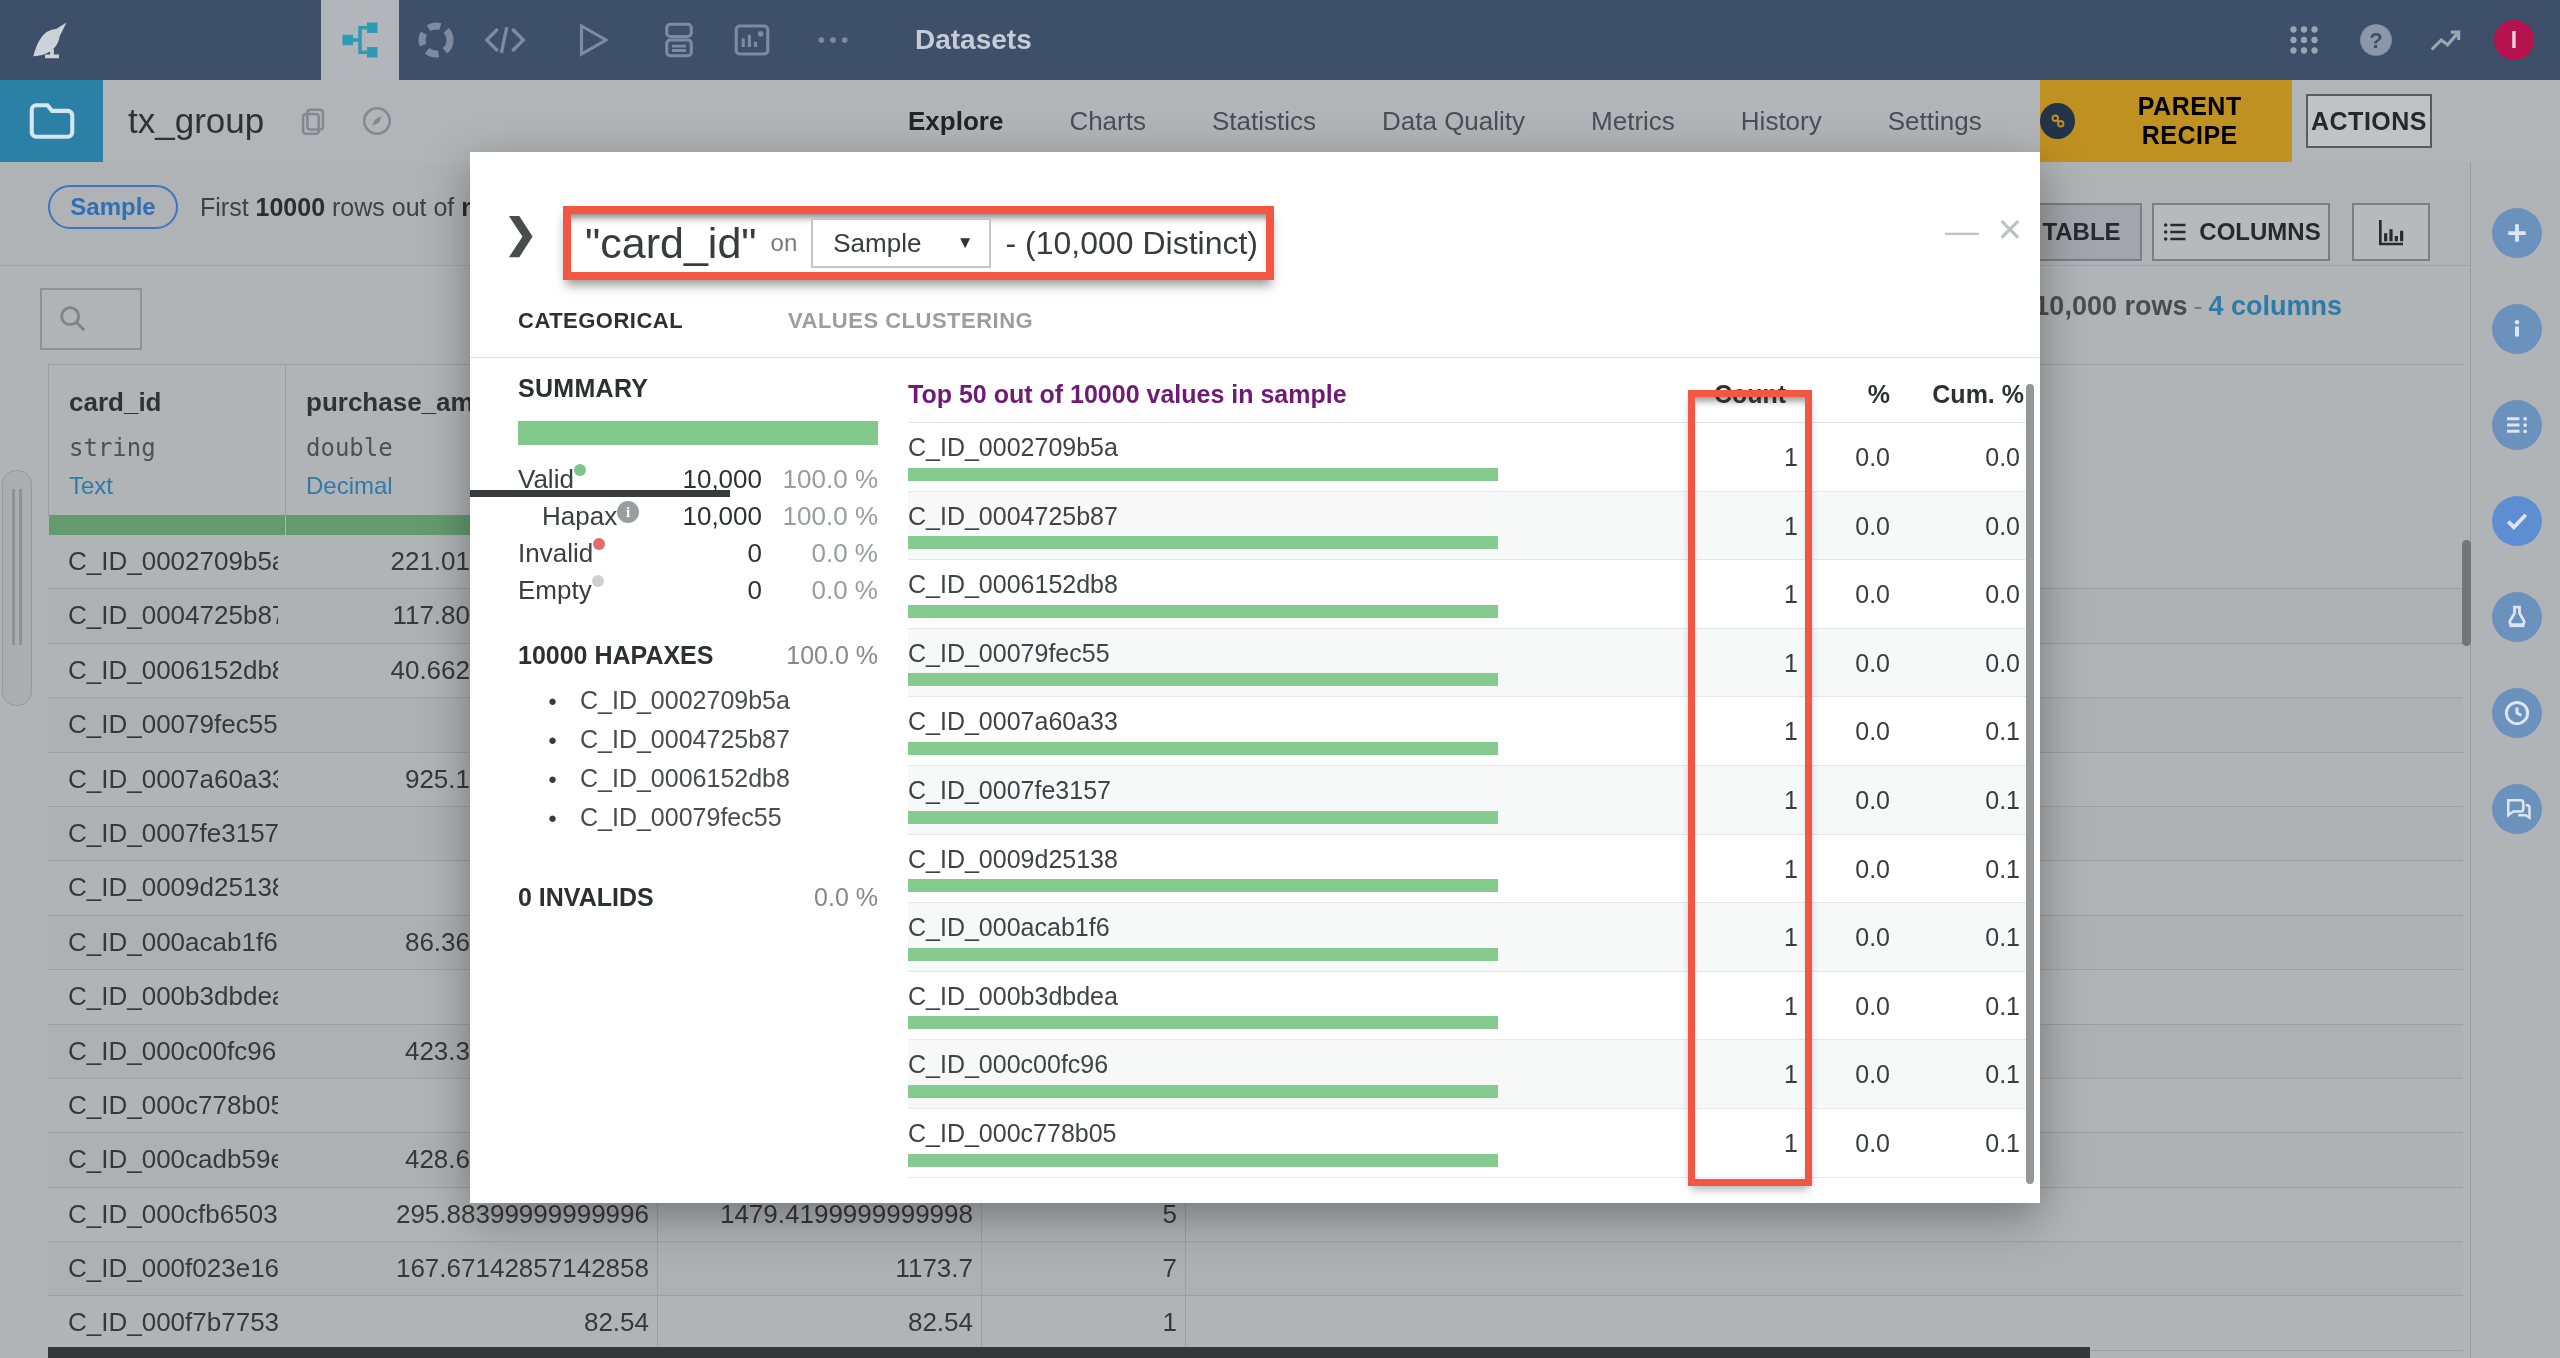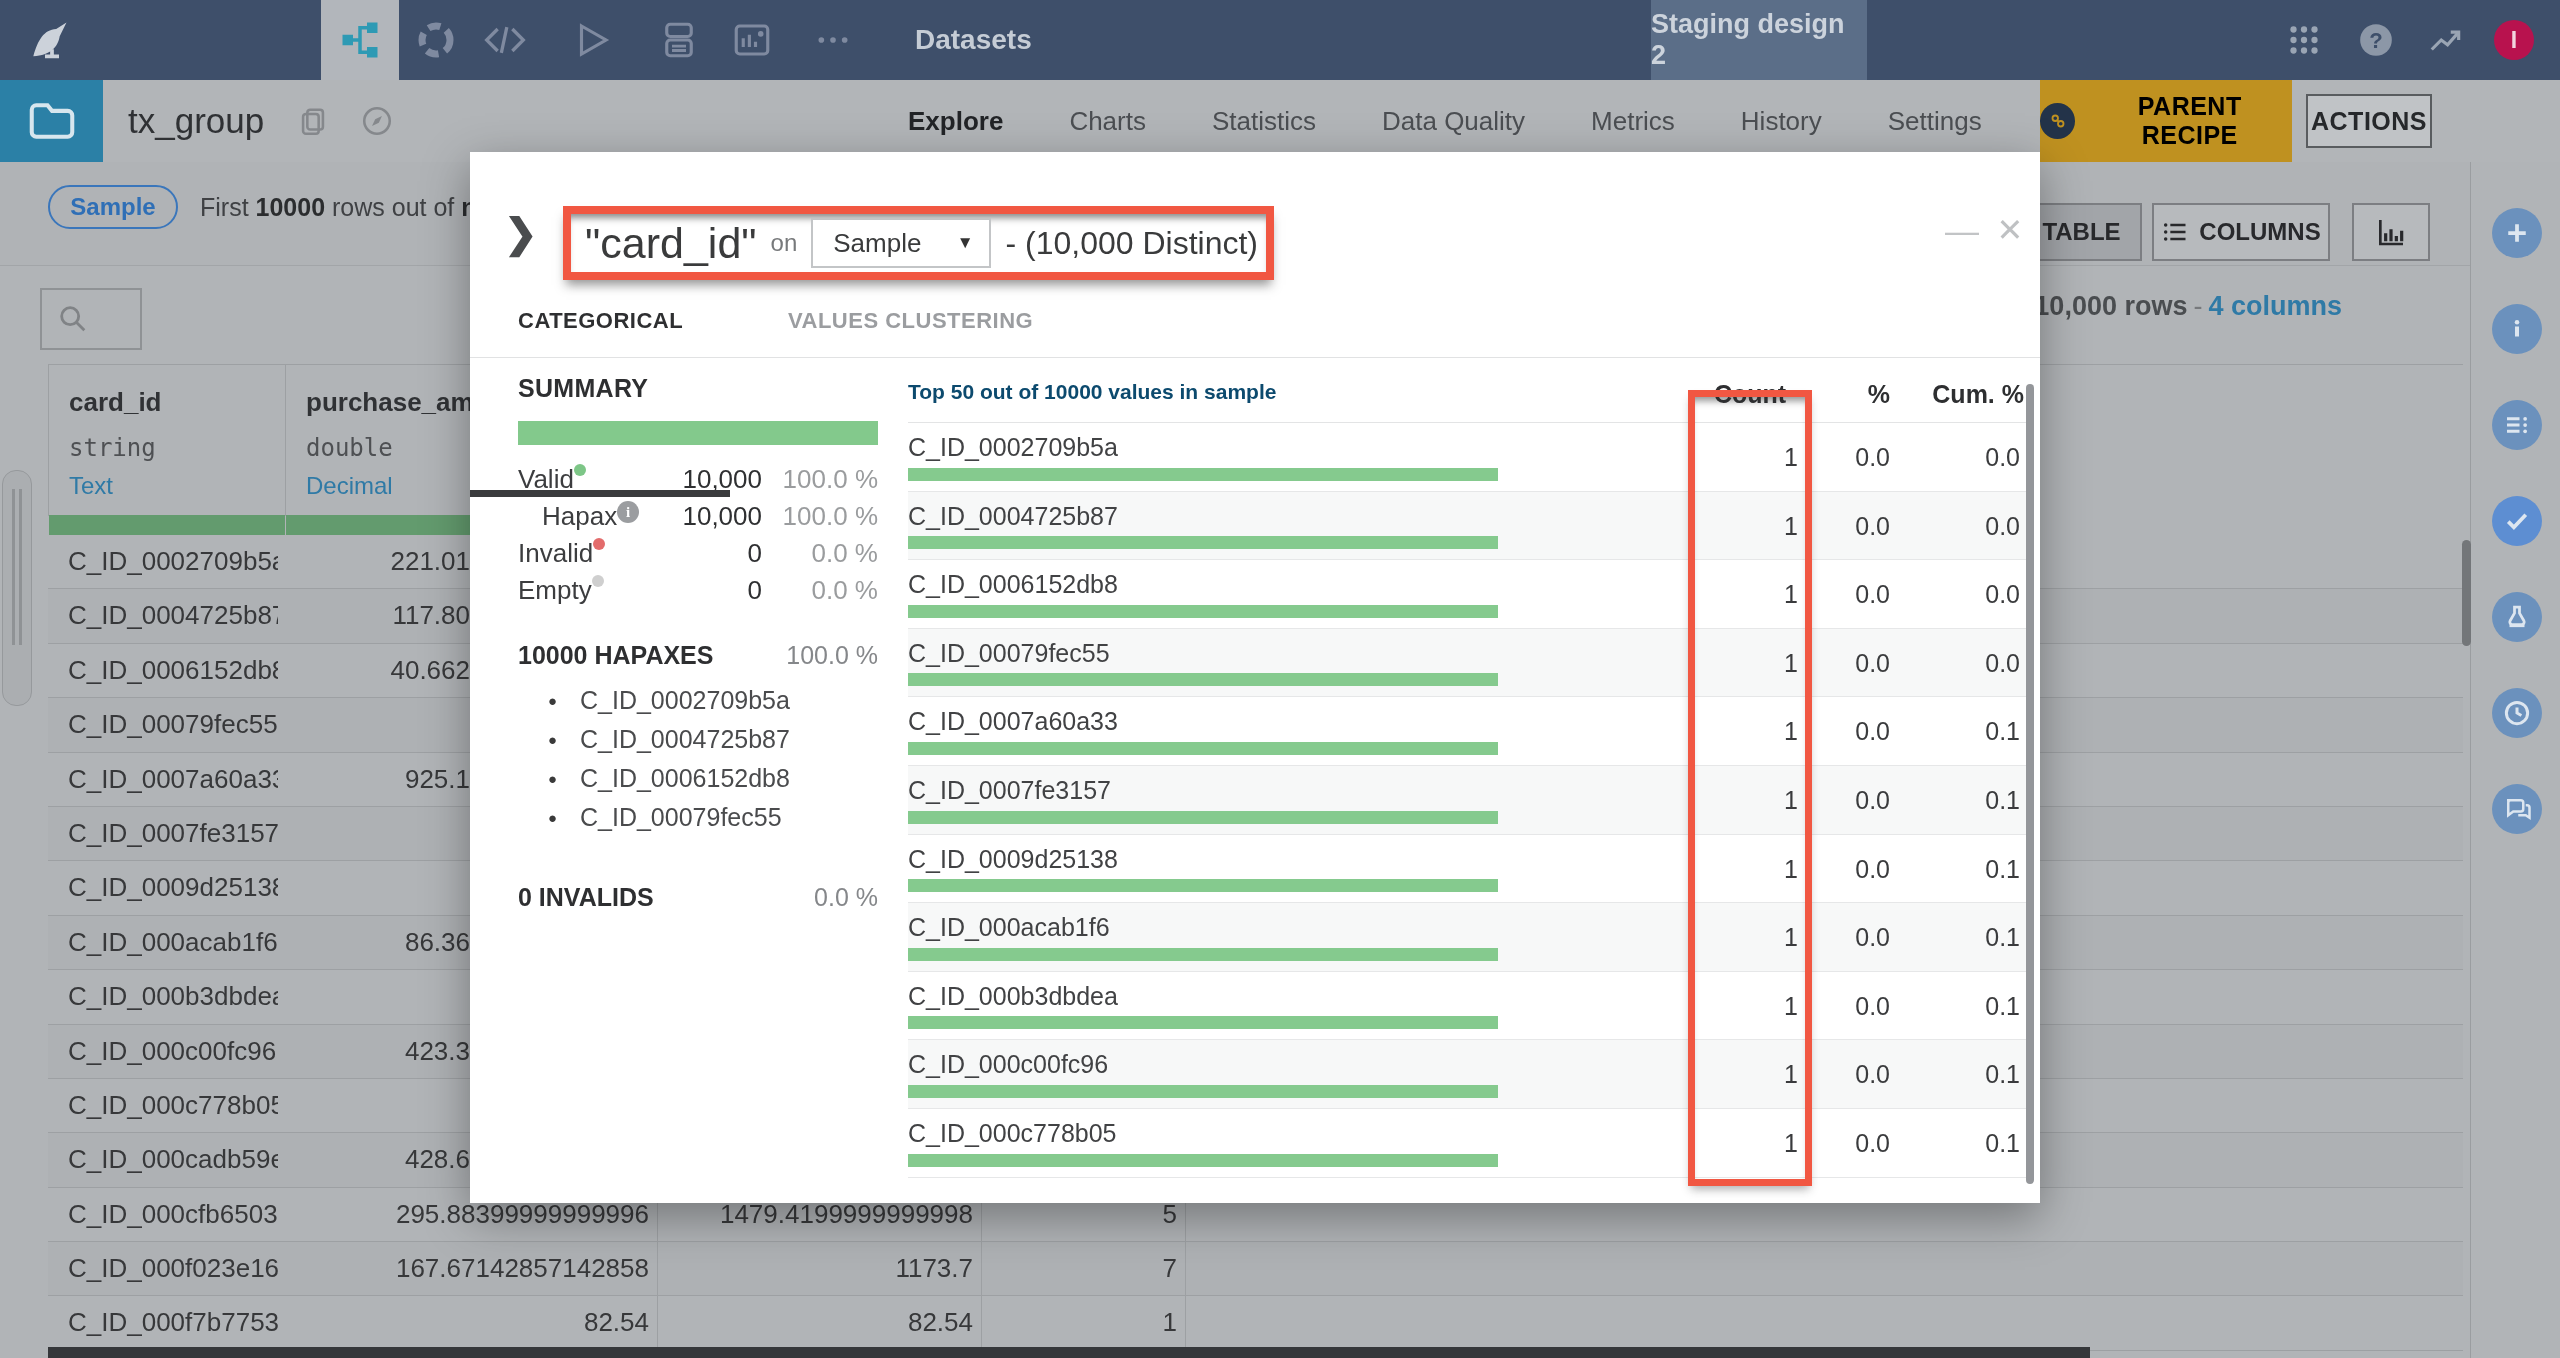--- a/index.html
+++ b/index.html
@@ -106,21 +106,21 @@
   .m-stat-pct { position:absolute; right:0; top:5px; color:#9a9c9e; }
   .m-sub-head { position:relative; margin-top:34px; height:32px; }
   .m-sub-head .t { font-size:25px; font-weight:bold; color:#2e2f31; }
   .m-sub-head .p { position:absolute; right:0; top:0; font-size:25px; color:#85878a; }
   .m-bullets { margin-top:8px; }
   .m-bullet { position:relative; height:39px; font-size:25px; color:#4a4b4d; padding-left:62px; line-height:39px; }
   .m-bullet:before { content:"●"; position:absolute; left:30px; font-size:15px; color:#3a3a3a; }
 
   .m-right { position:absolute; left:438px; top:222px; width:1120px; }
   .m-vt-head { position:relative; height:48px; }
-  .m-vt-title { position:absolute; left:0; top:6px; font-size:21px; font-weight:bold; color:#0c4a6e; }
+  .m-vt-title { position:absolute; left:0; top:6px; font-size:25px; font-weight:bold; color:#701a75; }
   .m-vt-count { position:absolute; left:780px; width:124px; text-align:center; top:6px; font-size:25px; font-weight:bold; color:#2e2f31; }
   .m-vt-pct { position:absolute; left:904px; width:100px; text-align:right; padding-right:22px; top:6px; font-size:25px; font-weight:bold; color:#2e2f31; }
   .m-vt-cum { position:absolute; left:1004px; width:112px; text-align:right; top:6px; font-size:25px; font-weight:bold; color:#2e2f31; }
   .m-vt-rows { border-top:1px solid #e3e4e5; }
   .m-vrow { position:relative; height:68.6px; border-bottom:1px solid #e6e7e8; }
   .m-vrow:nth-child(even) { background:#f7f8f8; }
   .m-vval { position:absolute; left:0; top:10px; font-size:25px; color:#414244; }
   .m-vbar { position:absolute; left:0; bottom:10px; width:590px; height:13px; background:#85ca8e; }
   .m-vcount { position:absolute; left:780px; width:110px; text-align:right; top:20px; font-size:25px; color:#3a3b3d; }
   .m-vpct { position:absolute; left:904px; width:100px; text-align:right; padding-right:22px; top:20px; font-size:25px; color:#3a3b3d; }
@@ -182,21 +182,20 @@
         </svg>
     </div>
     <div class="nav-icon" style="left:801px">
       <svg viewBox="0 0 24 24" width="40" height="40">
           <circle cx="5" cy="12" r="1.7" fill="currentColor"></circle>
           <circle cx="12" cy="12" r="1.7" fill="currentColor"></circle>
           <circle cx="19" cy="12" r="1.7" fill="currentColor"></circle>
         </svg>
     </div>
     <div class="nav-section">Datasets</div>
-    <div class="nav-badge">Staging design 2</div>
     <div class="nav-right-icon" style="left:2276px">
       <svg viewBox="0 0 24 24" width="36" height="36">
           <g fill="currentColor">
             <circle cx="5" cy="5" r="2.1"></circle>
             <circle cx="12" cy="5" r="2.1"></circle>
             <circle cx="19" cy="5" r="2.1"></circle>
             <circle cx="5" cy="12" r="2.1"></circle>
             <circle cx="12" cy="12" r="2.1"></circle>
             <circle cx="19" cy="12" r="2.1"></circle>
             <circle cx="5" cy="19" r="2.1"></circle>

